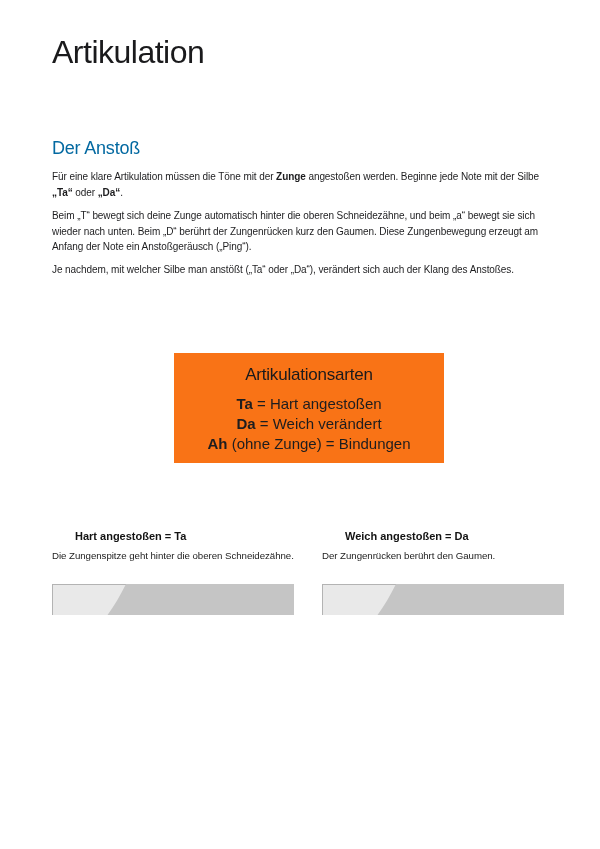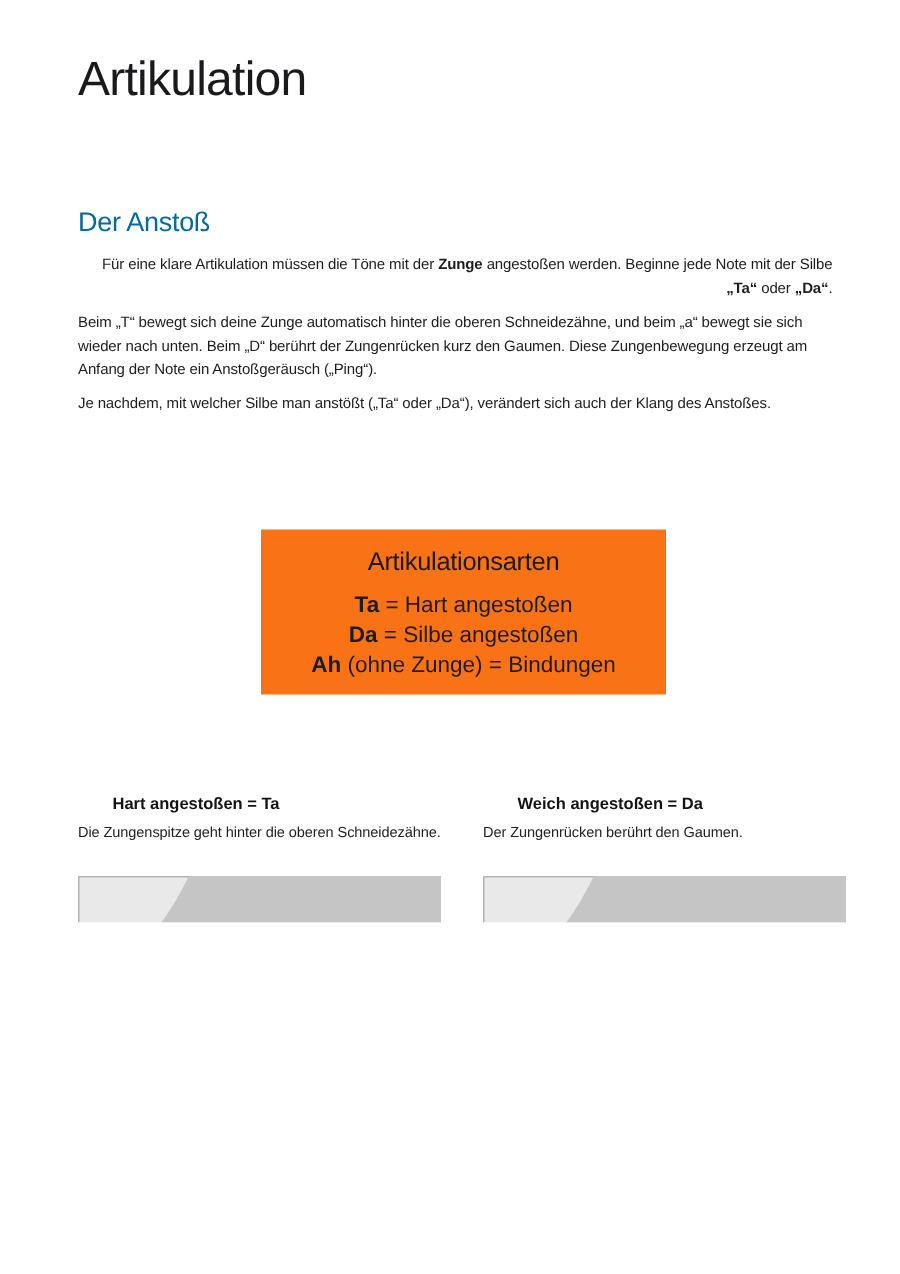--- a/index.html
+++ b/index.html
@@ -75,40 +75,40 @@
         </g>
       </g>
     </defs>
   </svg>
 
   <div class="abs h1" style="left:52px;top:36px;">Artikulation</div>
 
 
   <div class="abs h2" style="left:52px;top:139px;">Der Anstoß</div>
 
-  <div class="abs body-par" style="left:68px;top:169px;text-align:right;">
+  <div class="abs body-par" style="left:52px;top:169px;">
     <span class="line"><span>Für eine klare Artikulation müssen die Töne mit der </span><b>Zunge</b><span> angestoßen werden. Beginne jede Note mit der Silbe</span></span>
     <span class="line"><b>„Ta“</b><span> oder </span><b>„Da“</b><span>.</span></span>
   </div>
 
   <div class="abs body-par" style="left:52px;top:208px;">
     <span class="line">Beim „T“ bewegt sich deine Zunge automatisch hinter die oberen Schneidezähne, und beim „a“ bewegt sie sich</span>
     <span class="line">wieder nach unten. Beim „D“ berührt der Zungenrücken kurz den Gaumen. Diese Zungenbewegung erzeugt am</span>
     <span class="line">Anfang der Note ein Anstoßgeräusch („Ping“).</span>
   </div>
 
   <div class="abs body-par" style="left:52px;top:262px;">
     <span class="line">Je nachdem, mit welcher Silbe man anstößt („Ta“ oder „Da“), verändert sich auch der Klang des Anstoßes.</span>
   </div>
 
   <div class="abs info-box" style="left:174px;top:353px;width:270px;height:110px;">
     <div class="box-title">Artikulationsarten</div>
     <div class="box-rows">
       <div class="box-row"><b>Ta</b><span> = Hart angestoßen</span></div>
-      <div class="box-row"><b>Da</b><span> = Silbe angestoßen</span></div>
+      <div class="box-row"><b>Da</b><span> = Weich verändert</span></div>
       <div class="box-row"><b>Ah</b><span> (ohne Zunge) = Bindungen</span></div>
     </div>
   </div>
 
   <div class="abs col-heading" style="left:52px;top:530px;">Hart angestoßen = Ta</div>
   <div class="abs col-caption" style="left:52px;top:550px;">Die Zungenspitze geht hinter die oberen Schneidezähne.</div>
   <div class="abs fig" style="left:52px;top:584px;">
     <svg viewBox="0 0 242 192">
       <use href="#figbase"></use>
       <path class="dash" d="M 80,74

